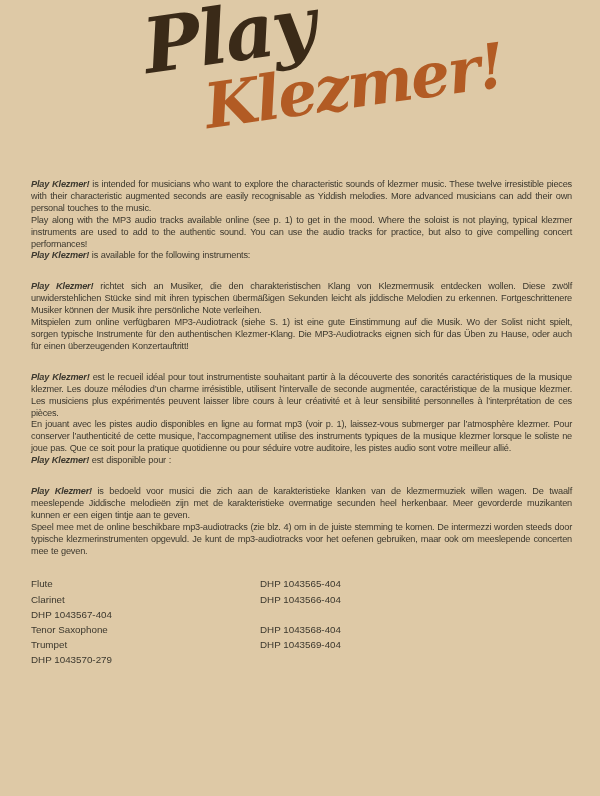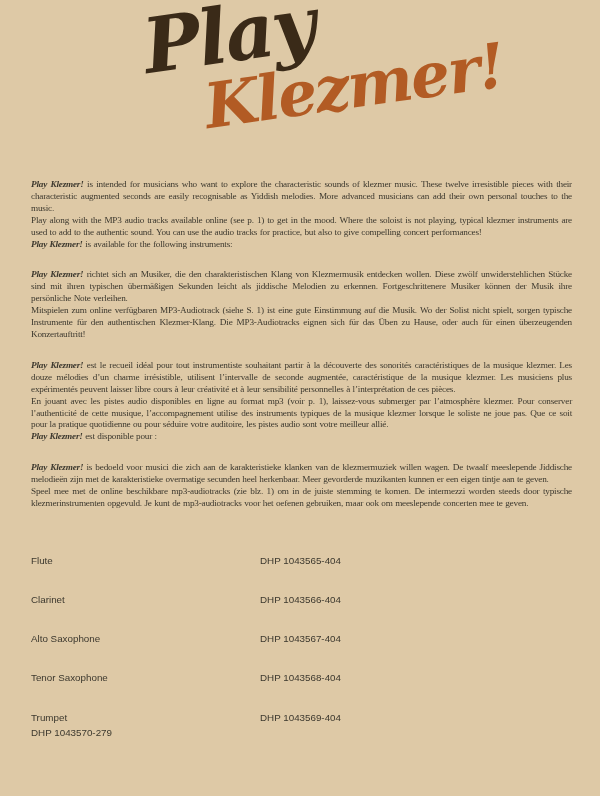--- a/index.html
+++ b/index.html
@@ -45,28 +45,27 @@
     position:absolute;left:31px;top:179px;width:541px;
   }
   .section{margin:0 0 19px 0;}
   .section p{
     margin:0;
     font-size:9.2px;
     line-height:11.9px;
     letter-spacing:-0.2px;
     word-spacing:0.4px;
     text-align:justify;
-    font-family:Liberation Serif, serif;
   }
   .lead{font-style:italic;font-weight:bold;}
   
   .instruments{margin-top:3px;}
   .irow{display:flex;align-items:baseline;}
   .irow span{font-size:9.8px;line-height:15.2px;}
-  .iname{width:229px;display:inline-block;margin-top:24px;}
+  .iname{width:229px;display:inline-block;}
   .icode{display:inline-block;}
   .clefs{display:inline-block;white-space:nowrap;margin-left:3px;}
   .clefs svg{vertical-align:-3px;}
   .clef-sep{font-size:9px;}
 </style>
 </head>
 <body>
 
 <div class="page">
 
@@ -86,34 +85,33 @@
           <p><span class="lead">Play Klezmer!</span> richtet sich an Musiker, die den charakteristischen Klang von Klezmermusik entdecken wollen. Diese zwölf unwiderstehlichen Stücke sind mit ihren typischen übermäßigen Sekunden leicht als jiddische Melodien zu erkennen. Fortgeschrittenere Musiker können der Musik ihre persönliche Note verleihen.</p>
           <p>Mitspielen zum online verfügbaren MP3-Audiotrack (siehe S. 1) ist eine gute Einstimmung auf die Musik. Wo der Solist nicht spielt, sorgen typische Instrumente für den authentischen Klezmer-Klang. Die MP3-Audiotracks eignen sich für das Üben zu Hause, oder auch für einen überzeugenden Konzertauftritt!</p>
         </div>
         <div class="section">
           <p><span class="lead">Play Klezmer!</span> est le recueil idéal pour tout instrumentiste souhaitant partir à la découverte des sonorités caractéristiques de la musique klezmer. Les douze mélodies d’un charme irrésistible, utilisent l’intervalle de seconde augmentée, caractéristique de la musique klezmer. Les musiciens plus expérimentés peuvent laisser libre cours à leur créativité et à leur sensibilité personnelles à l’interprétation de ces pièces.</p>
           <p>En jouant avec les pistes audio disponibles en ligne au format mp3 (voir p. 1), laissez-vous submerger par l’atmosphère klezmer. Pour conserver l’authenticité de cette musique, l’accompagnement utilise des instruments typiques de la musique klezmer lorsque le soliste ne joue pas. Que ce soit pour la pratique quotidienne ou pour séduire votre auditoire, les pistes audio sont votre meilleur allié.</p>
           <p><span class="lead">Play Klezmer!</span> est disponible pour :</p>
         </div>
         <div class="section">
           <p><span class="lead">Play Klezmer!</span> is bedoeld voor musici die zich aan de karakteristieke klanken van de klezmermuziek willen wagen. De twaalf meeslepende Jiddische melodieën zijn met de karakteristieke overmatige secunden heel herkenbaar. Meer gevorderde muzikanten kunnen er een eigen tintje aan te geven.</p>
-          <p>Speel mee met de online beschikbare mp3-audiotracks (zie blz. 1) om in de juiste stemming te komen. De intermezzi worden steeds door typische klezmerinstrumenten opgevuld. Je kunt de mp3-audiotracks voor het oefenen gebruiken, maar ook om meeslepende concerten mee te geven.</p>
+          <p>Speel mee met de online beschikbare mp3-audiotracks (zie blz. 4) om in de juiste stemming te komen. De intermezzi worden steeds door typische klezmerinstrumenten opgevuld. Je kunt de mp3-audiotracks voor het oefenen gebruiken, maar ook om meeslepende concerten mee te geven.</p>
         </div>
       </div>
     <div class="instruments">
         <div class="irow">
           <span class="iname">Flute</span>
           <span class="icode">DHP 1043565-404</span>
         </div>
         <div class="irow">
           <span class="iname">Clarinet</span>
           <span class="icode">DHP 1043566-404</span>
         </div>
         <div class="irow">
-          <span class="iname">Alto Saxophone</span>
           <span class="icode">DHP 1043567-404</span>
         </div>
         <div class="irow">
           <span class="iname">Tenor Saxophone</span>
           <span class="icode">DHP 1043568-404</span>
         </div>
         <div class="irow">
           <span class="iname">Trumpet</span>
           <span class="icode">DHP 1043569-404</span>
         </div>

